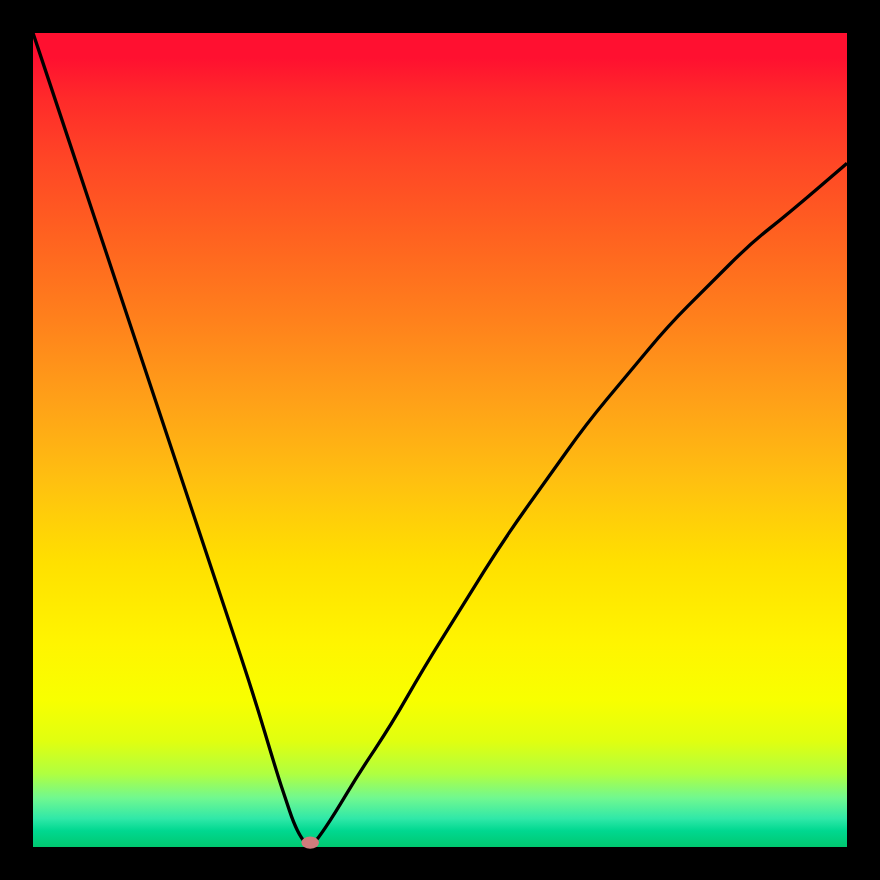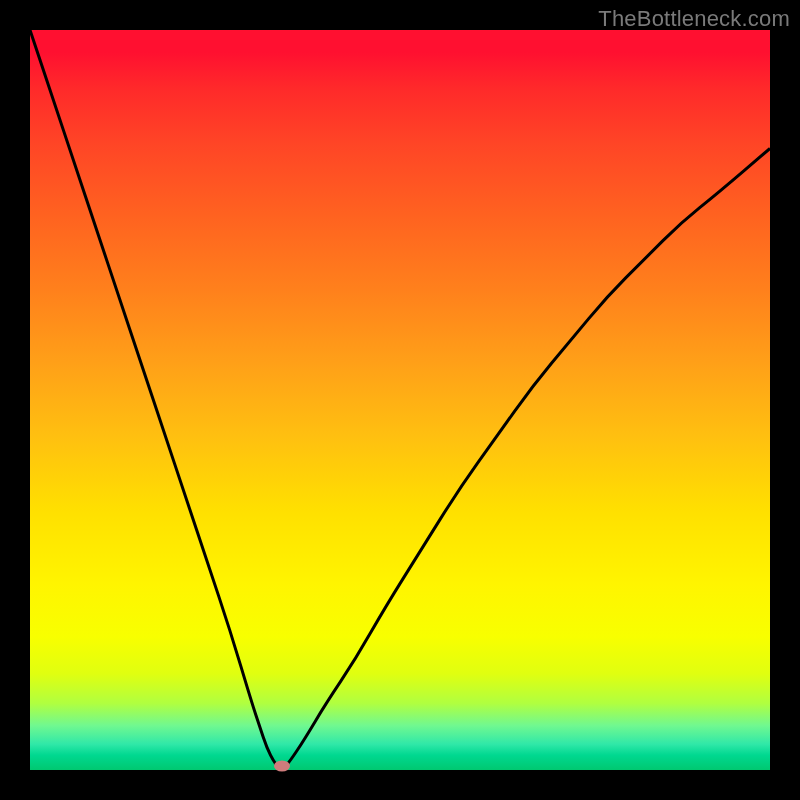--- a/index.html
+++ b/index.html
@@ -72,14 +72,13 @@
 </head>
 <body>
 
 <div class="frame">
   <div class="plot-area">
     <svg class="curve-svg" viewBox="0 0 740 740" preserveAspectRatio="none">
       <path id="curve-path" fill="none" stroke="#000" stroke-width="3" d="M 0 0 Q 0 0 11.1 33.30000000000001 Q 22.2 66.60000000000002 33.3 99.90000000000003 Q 44.4 133.20000000000005 55.5 166.50000000000006 Q 66.6 199.80000000000007 77.69999999999999 233.10000000000002 Q 88.8 266.4 99.9 299.69999999999993 Q 111 332.99999999999994 122.1 366.29999999999995 Q 133.2 399.59999999999997 144.3 432.9 Q 155.4 466.2 166.5 499.5 Q 177.6 532.8 188.7 566.0999999999999 Q 199.8 599.4 210.9 636.4 Q 222 673.4 225.7 684.5 Q 229.4 695.6 233.10000000000002 706.7 Q 236.8 717.8 240.5 725.2 Q 244.20000000000002 732.6 247.90000000000003 736.3 Q 251.60000000000002 740 255.3 736.3 Q 259 732.6 266.4 721.5 Q 273.8 710.4 284.9 691.9 Q 296 673.4 310.8 651.2 Q 325.6 629 340.4 603.1 Q 355.2 577.2 373.70000000000005 547.6 Q 392.20000000000005 518 410.70000000000005 488.4 Q 429.2 458.8 447.7 432.9 Q 466.2 407 484.70000000000005 381.1 Q 503.20000000000005 355.2 521.7 333 Q 540.1999999999999 310.8 558.7 288.6 Q 577.2 266.4 595.7 247.9 Q 614.1999999999999 229.40000000000003 632.7 210.9 Q 651.2 192.39999999999998 669.7 177.59999999999997 Q 688.2 162.79999999999995 714.1 140.59999999999997 L 740 118.39999999999998"></path>
     </svg>
     <div class="marker" id="marker" style="left: 251.6px; top: 736.3px;"></div>
   </div>
-  <div class="watermark">TheBottleneck.com</div>
 </div>
 
 </body></html>

